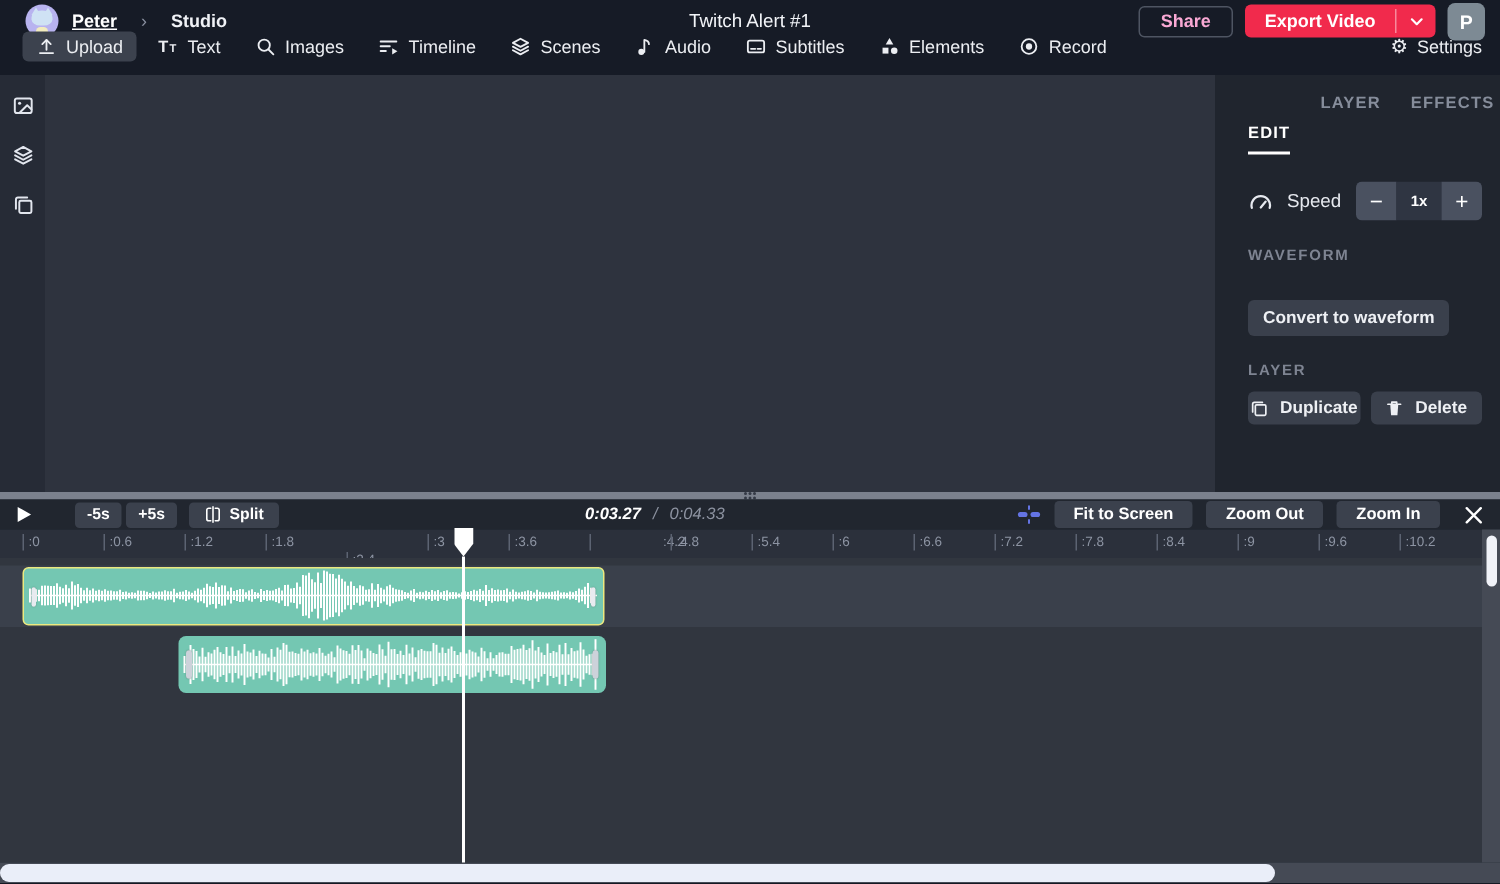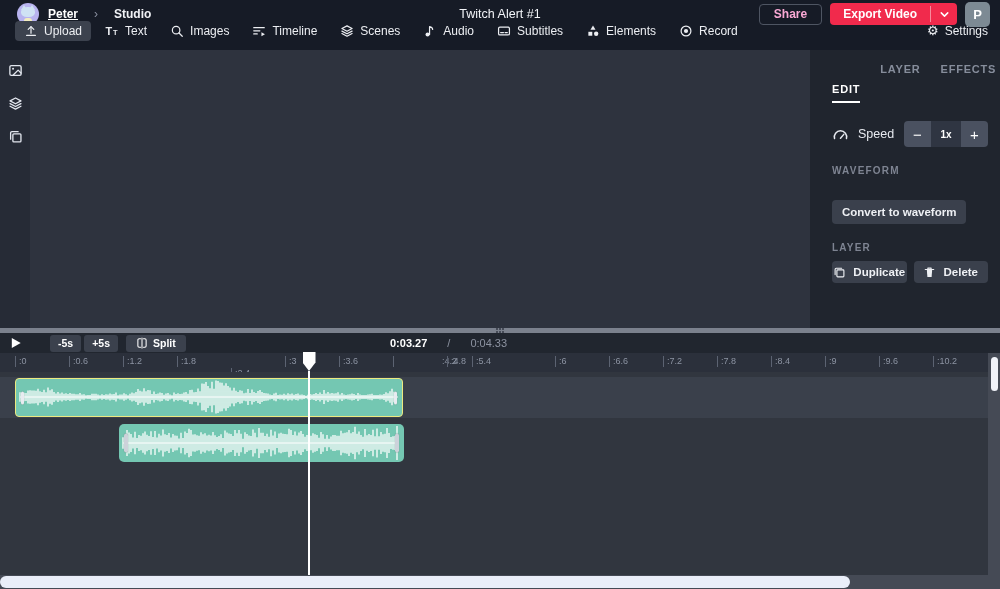--- a/index.html
+++ b/index.html
@@ -97,21 +97,21 @@
   
   #tl-toolbar { position:absolute; top:333px; left:0; width:1000px; height:20px;
     background:#21262f; display:flex; align-items:center; }
   .tl-btn { background:#3b414d; border-radius:3px; color:#fff; font-size:10.5px; font-weight:bold;
     padding:2.5px 8px; display:flex; align-items:center; gap:5px; cursor:pointer; white-space:nowrap; }
   #play-btn { margin-left:9px; color:#fff; cursor:pointer; display:flex; }
   #btn-rew { margin-left:27px; }
   #btn-fwd { margin-left:3px; }
   #split-btn { margin-left:8px; padding:2.5px 10px; }
   #tl-time { position:absolute; left:390px; top:0; height:20px; display:flex;
-    align-items:center; gap:20px; font-size:11px; }
+    align-items:center; gap:8px; font-size:11px;font-style:italic; }
   #tl-time .cur { color:#fff; font-weight:bold; }
   #tl-time .sep, #tl-time .tot { color:#8d93a1; }
   #tl-right { margin-left:auto; margin-right:10px; display:flex; align-items:center; gap:9px; }
   #tl-right .tl-btn { padding:3px 13px; font-size:11px; }
   #snap-btn { cursor:pointer; display:flex; }
   #close-timeline-btn { color:#fff; cursor:pointer; display:flex; margin-left:6px; }
 
   
   #ruler { position:absolute; top:353px; left:0; width:1000px; height:19px;
     background:#2b303b; overflow:hidden; cursor:pointer; }
@@ -353,33 +353,50 @@
             <path d="M8 1.2v13.6"></path>
           </svg>
         </span>
       <span>Split</span>
     </div>
     <div id="tl-time">
       <span class="cur">0:03.27</span>
       <span class="sep">/</span>
       <span class="tot">0:04.33</span>
     </div>
+    <div id="tl-right">
+      <div id="snap-btn">
+          <svg class="ic" width="16" height="16" viewBox="0 0 16 16" fill="none" stroke="currentColor" stroke-width="1.4" stroke-linecap="round" stroke-linejoin="round">
+            <rect x="0.6" y="6.3" width="6.4" height="3.4" rx="1.7" fill="#6474e4" stroke="none"></rect>
+            <rect x="9" y="6.3" width="6.4" height="3.4" rx="1.7" fill="#6474e4" stroke="none"></rect>
+            <path d="M8 2.4v2M8 11.6v2" stroke="#6474e4" stroke-width="1.3"></path>
+          </svg>
+        </div>
+      <div class="tl-btn">Fit to Screen</div>
+      <div class="tl-btn">Zoom Out</div>
+      <div class="tl-btn">Zoom In</div>
+      <div id="close-timeline-btn">
+          <svg class="ic" width="15" height="15" viewBox="0 0 16 16" fill="none" stroke="currentColor" stroke-width="1.4" stroke-linecap="round" stroke-linejoin="round">
+            <path d="M3 3l10 10M13 3 3 13" stroke-width="1.7"></path>
+          </svg>
+        </div>
+    </div>
   </div>
 
   <div id="ruler">
       <span class="tick" style="left: 15px;">:0</span>
       <span class="tick" style="left: 69px;">:0.6</span>
       <span class="tick" style="left: 123px;">:1.2</span>
       <span class="tick" style="left: 177px;">:1.8</span>
       <span class="tick" style="left: 231px; margin-top: 12px;">:2.4</span>
       <span class="tick" style="left: 285px;">:3</span>
       <span class="tick" style="left: 339px;">:3.6</span>
       <span class="tick" style="left: 393px; padding-left: 48px;">:4.2</span>
       <span class="tick" style="left: 447px;">:4.8</span>
-      <span class="tick" style="left: 472px;">:5.4</span>
+      <span class="tick" style="left: 501px;">:5.4</span>
       <span class="tick" style="left: 555px;">:6</span>
       <span class="tick" style="left: 609px;">:6.6</span>
       <span class="tick" style="left: 663px;">:7.2</span>
       <span class="tick" style="left: 717px;">:7.8</span>
       <span class="tick" style="left: 771px;">:8.4</span>
       <span class="tick" style="left: 825px;">:9</span>
       <span class="tick" style="left: 879px;">:9.6</span>
       <span class="tick" style="left: 933px;">:10.2</span>
     </div>
 

